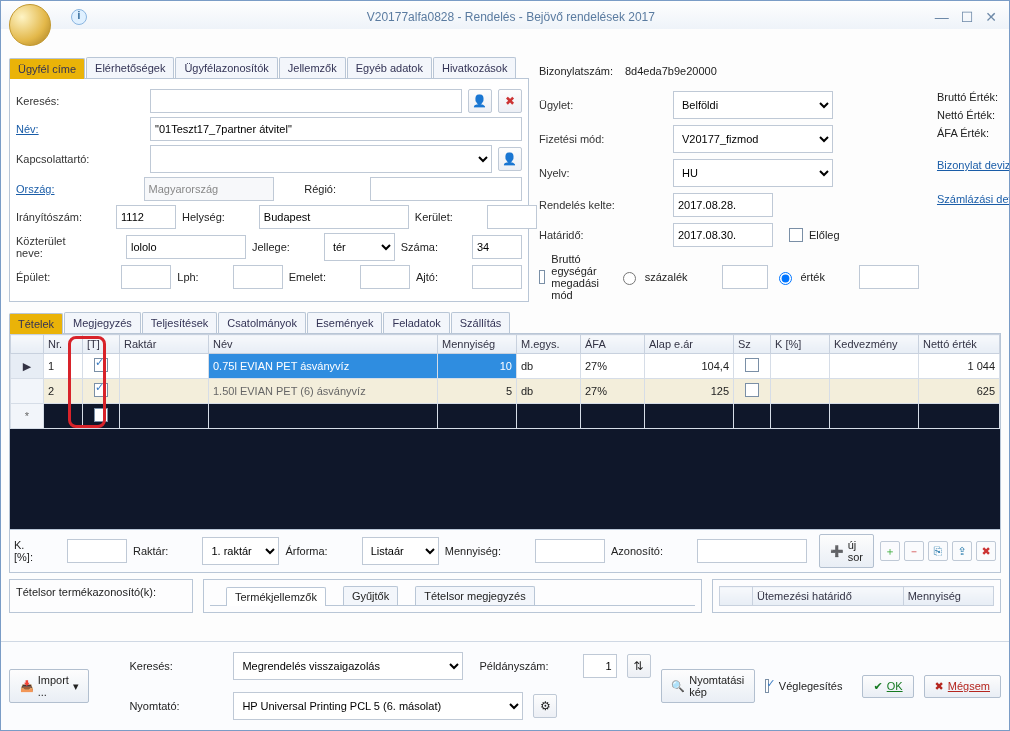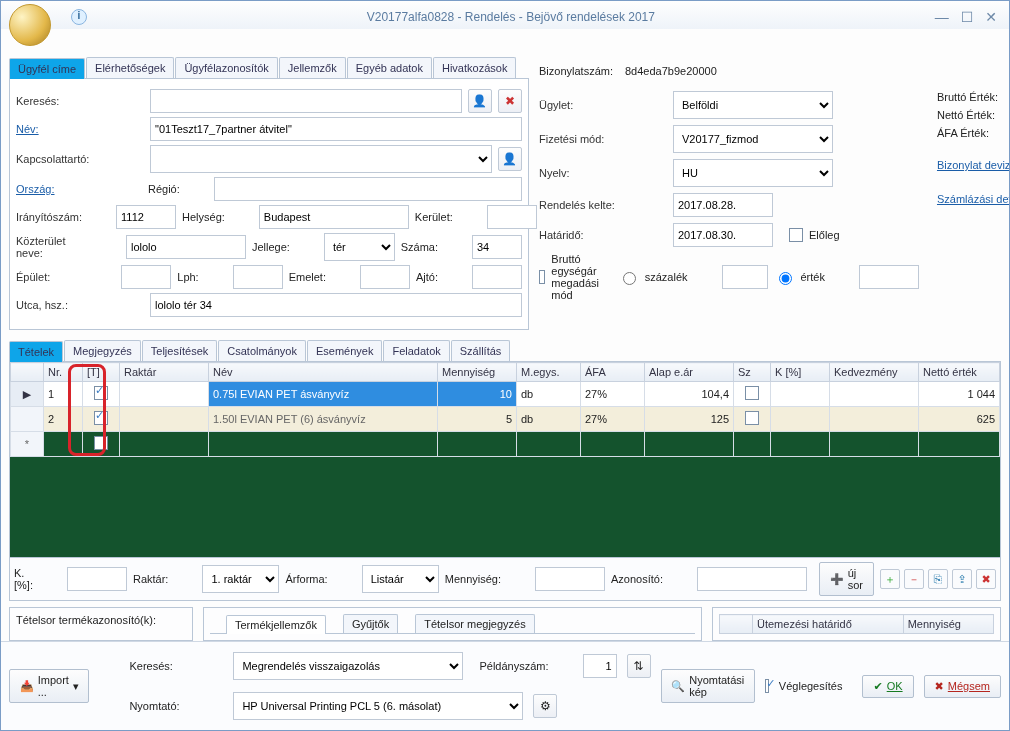--- a/index.html
+++ b/index.html
@@ -8,38 +8,38 @@
 .titlebar .logo{width:40px;height:40px;border-radius:50%;background:radial-gradient(circle at 30% 30%,#fef4c5,#e3b84a 60%,#a37a1f);border:1px solid #c2982e;position:relative;top:8px;left:4px;z-index:5;}
 .titlebar .info{width:14px;height:14px;border-radius:50%;background:#dff0ff;border:1px solid #8ab5e0;color:#2a6496;font-weight:bold;text-align:center;line-height:12px;font-size:10px;margin-left:24px;}
 .titlebar .title{flex:1;text-align:center;color:#5a7ba0;font-size:12px;}
 .wctrl{display:flex;gap:12px;color:#6d89a8;font-size:14px;padding-right:4px;}
 .content{flex:1;display:flex;flex-direction:column;padding:28px 8px 6px 8px;overflow:hidden;}
 .upper{display:flex;gap:10px;}
 .leftpane{width:520px;}
 .rightpane{flex:1;padding-top:4px;}
 .tabrow{display:flex;border-bottom:1px solid #b9c6d6;}
 .tab{padding:4px 8px;border:1px solid #b9c6d6;border-bottom:none;background:#f3f6fb;margin-right:1px;border-radius:2px 2px 0 0;cursor:pointer;color:#335;}
-.tab.active{background:#0ea5e9;position:relative;top:1px;}
+.tab.active{background:#eab308;position:relative;top:1px;}
 .formarea{border:1px solid #b9c6d6;border-top:none;padding:6px 6px 8px 6px;background:#fff;}
 .frow{display:flex;align-items:center;margin:4px 0;gap:6px;}
 .lbl{width:100px;color:#333;}
 .lbl.link{color:#1a5da8;text-decoration:underline;}
 input.txt,select.dd{border:1px solid #bfc9d6;background:#fff;padding:2px 4px;height:18px;box-sizing:content-box;font-family:inherit;font-size:11px;margin-left:28px;}
 input.txt[readonly]{background:#f7f8fa;color:#777;}
 select.dd{height:22px;}
 .iconbtn{width:22px;height:22px;border:1px solid #bfc9d6;background:linear-gradient(#fdfdfd,#eceff5);border-radius:2px;display:inline-flex;align-items:center;justify-content:center;cursor:pointer;font-size:12px;}
 .rightgrid{display:flex;gap:18px;}
 .rcol{display:flex;flex-direction:column;gap:6px;}
 .rrow{display:flex;align-items:center;gap:6px;}
 .rlbl{min-width:100px;color:#333;}
 .rlbl.link{color:#1a5da8;text-decoration:underline;}
 .amtlbl{min-width:90px;}
 .amtval{min-width:80px;text-align:right;font-weight:bold;}
 .midtabs{margin-top:10px;}
-.gridwrap{border:1px solid #b9c6d6;border-top:none;background:#14532d;}
+.gridwrap{border:1px solid #b9c6d6;border-top:none;background:#0f172a;}
 .dgrid{width:100%;border-collapse:collapse;}
 .dgrid th{background:linear-gradient(#f7f9fc,#e7edf5);border:1px solid #c8d1de;padding:3px 4px;font-weight:normal;color:#334;text-align:left;}
 .dgrid td{border:1px solid #d6dde7;padding:3px 4px;height:18px;}
 .dgrid tr.sel td{background:#2f8de0;color:#fff;}
 .dgrid tr.sel td.rowhdr,.dgrid tr.sel th.rowhdr{background:#e7edf5;color:#334;}
 .rowhdr{width:24px;text-align:center;background:#f2f5fa;color:#666;}
 .chk{display:inline-block;width:12px;height:12px;border:1px solid #7a8fa6;background:#fff;position:relative;}
 .chk.on::after{content:"✓";position:absolute;top:-3px;left:0;color:#3a7bc2;font-size:11px;}
 .checkbox-outline{position:absolute;border:3px solid #d8232a;border-radius:8px;pointer-events:none;}
 .toolbar{display:flex;align-items:center;gap:6px;padding:4px;border:1px solid #b9c6d6;border-top:none;background:#fbfcfe;}
@@ -95,20 +95,21 @@
             <span class="lbl link">Név:</span>
             <input class="txt" style="flex: 1 1 0%;" value="&quot;01Teszt17_7partner átvitel&quot;">
           </div>
           <div class="frow">
             <span class="lbl">Kapcsolattartó:</span>
             <select class="dd" style="flex:1"></select>
             <span class="iconbtn" style="color:#c33">👤</span>
           </div>
           <div class="frow">
             <span class="lbl link">Ország:</span>
+            <input class="txt" readonly="" style="width: 120px; color: rgb(136, 136, 136);" value="Magyarország">
             <span style="width:20px"></span>
             <span>Régió:</span>
             <input class="txt" style="flex: 1 1 0%;">
           </div>
           <div class="frow">
             <span class="lbl">Irányítószám:</span>
             <input class="txt" style="width: 50px;" value="1112">
             <span>Helység:</span>
             <input class="txt" style="width: 140px;" value="Budapest">
             <span>Kerület:</span>
@@ -124,24 +125,20 @@
           </div>
           <div class="frow">
             <span class="lbl">Épület:</span>
             <input class="txt" style="width: 40px;">
             <span>Lph:</span>
             <input class="txt" style="width: 40px;">
             <span>Emelet:</span>
             <input class="txt" style="width: 40px;">
             <span>Ajtó:</span>
             <input class="txt" style="width: 40px;">
-          </div>
-          <div class="frow">
-            <span class="lbl">Utca, hsz.:</span>
-            <input class="txt" style="flex: 1 1 0%;" value="lololo tér 34">
           </div>
         </div>
       </div>
 
       <div class="rightpane">
         <div class="frow" style="margin-bottom:14px">
           <span>Bizonylatszám:</span>
           <span style="margin-left:6px">8d4eda7b9e20000</span>
         </div>
         <div class="rightgrid">

